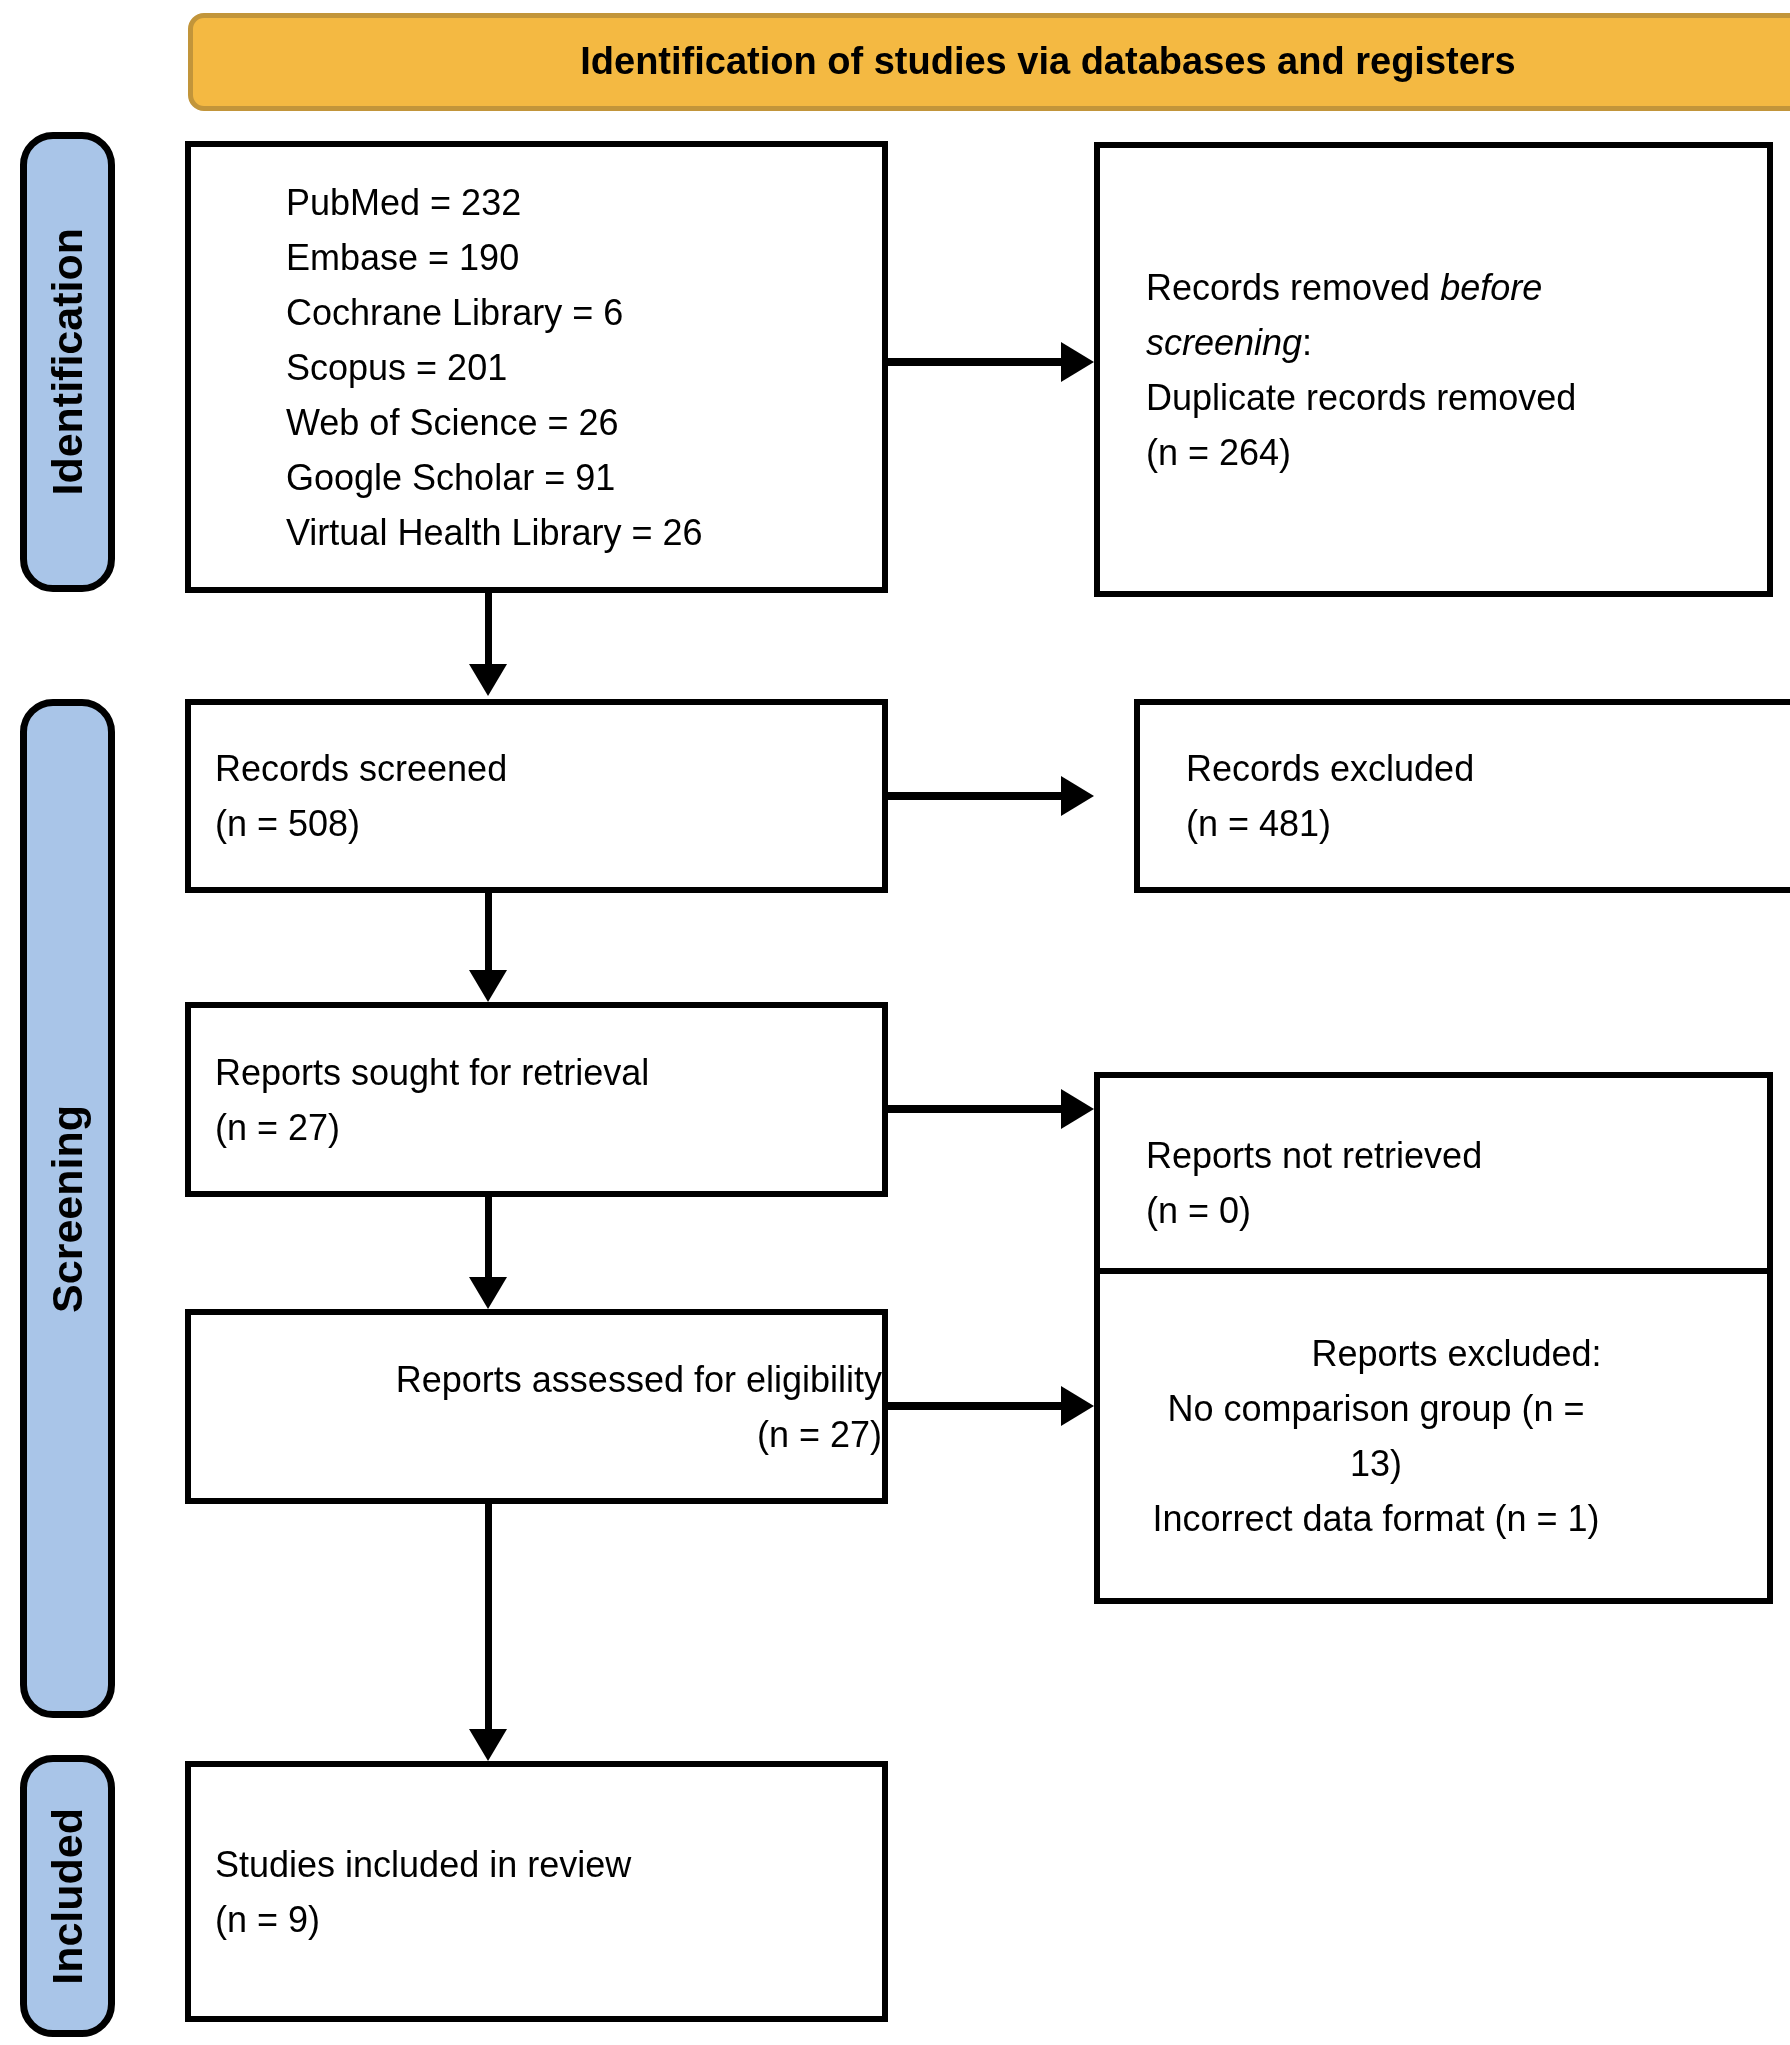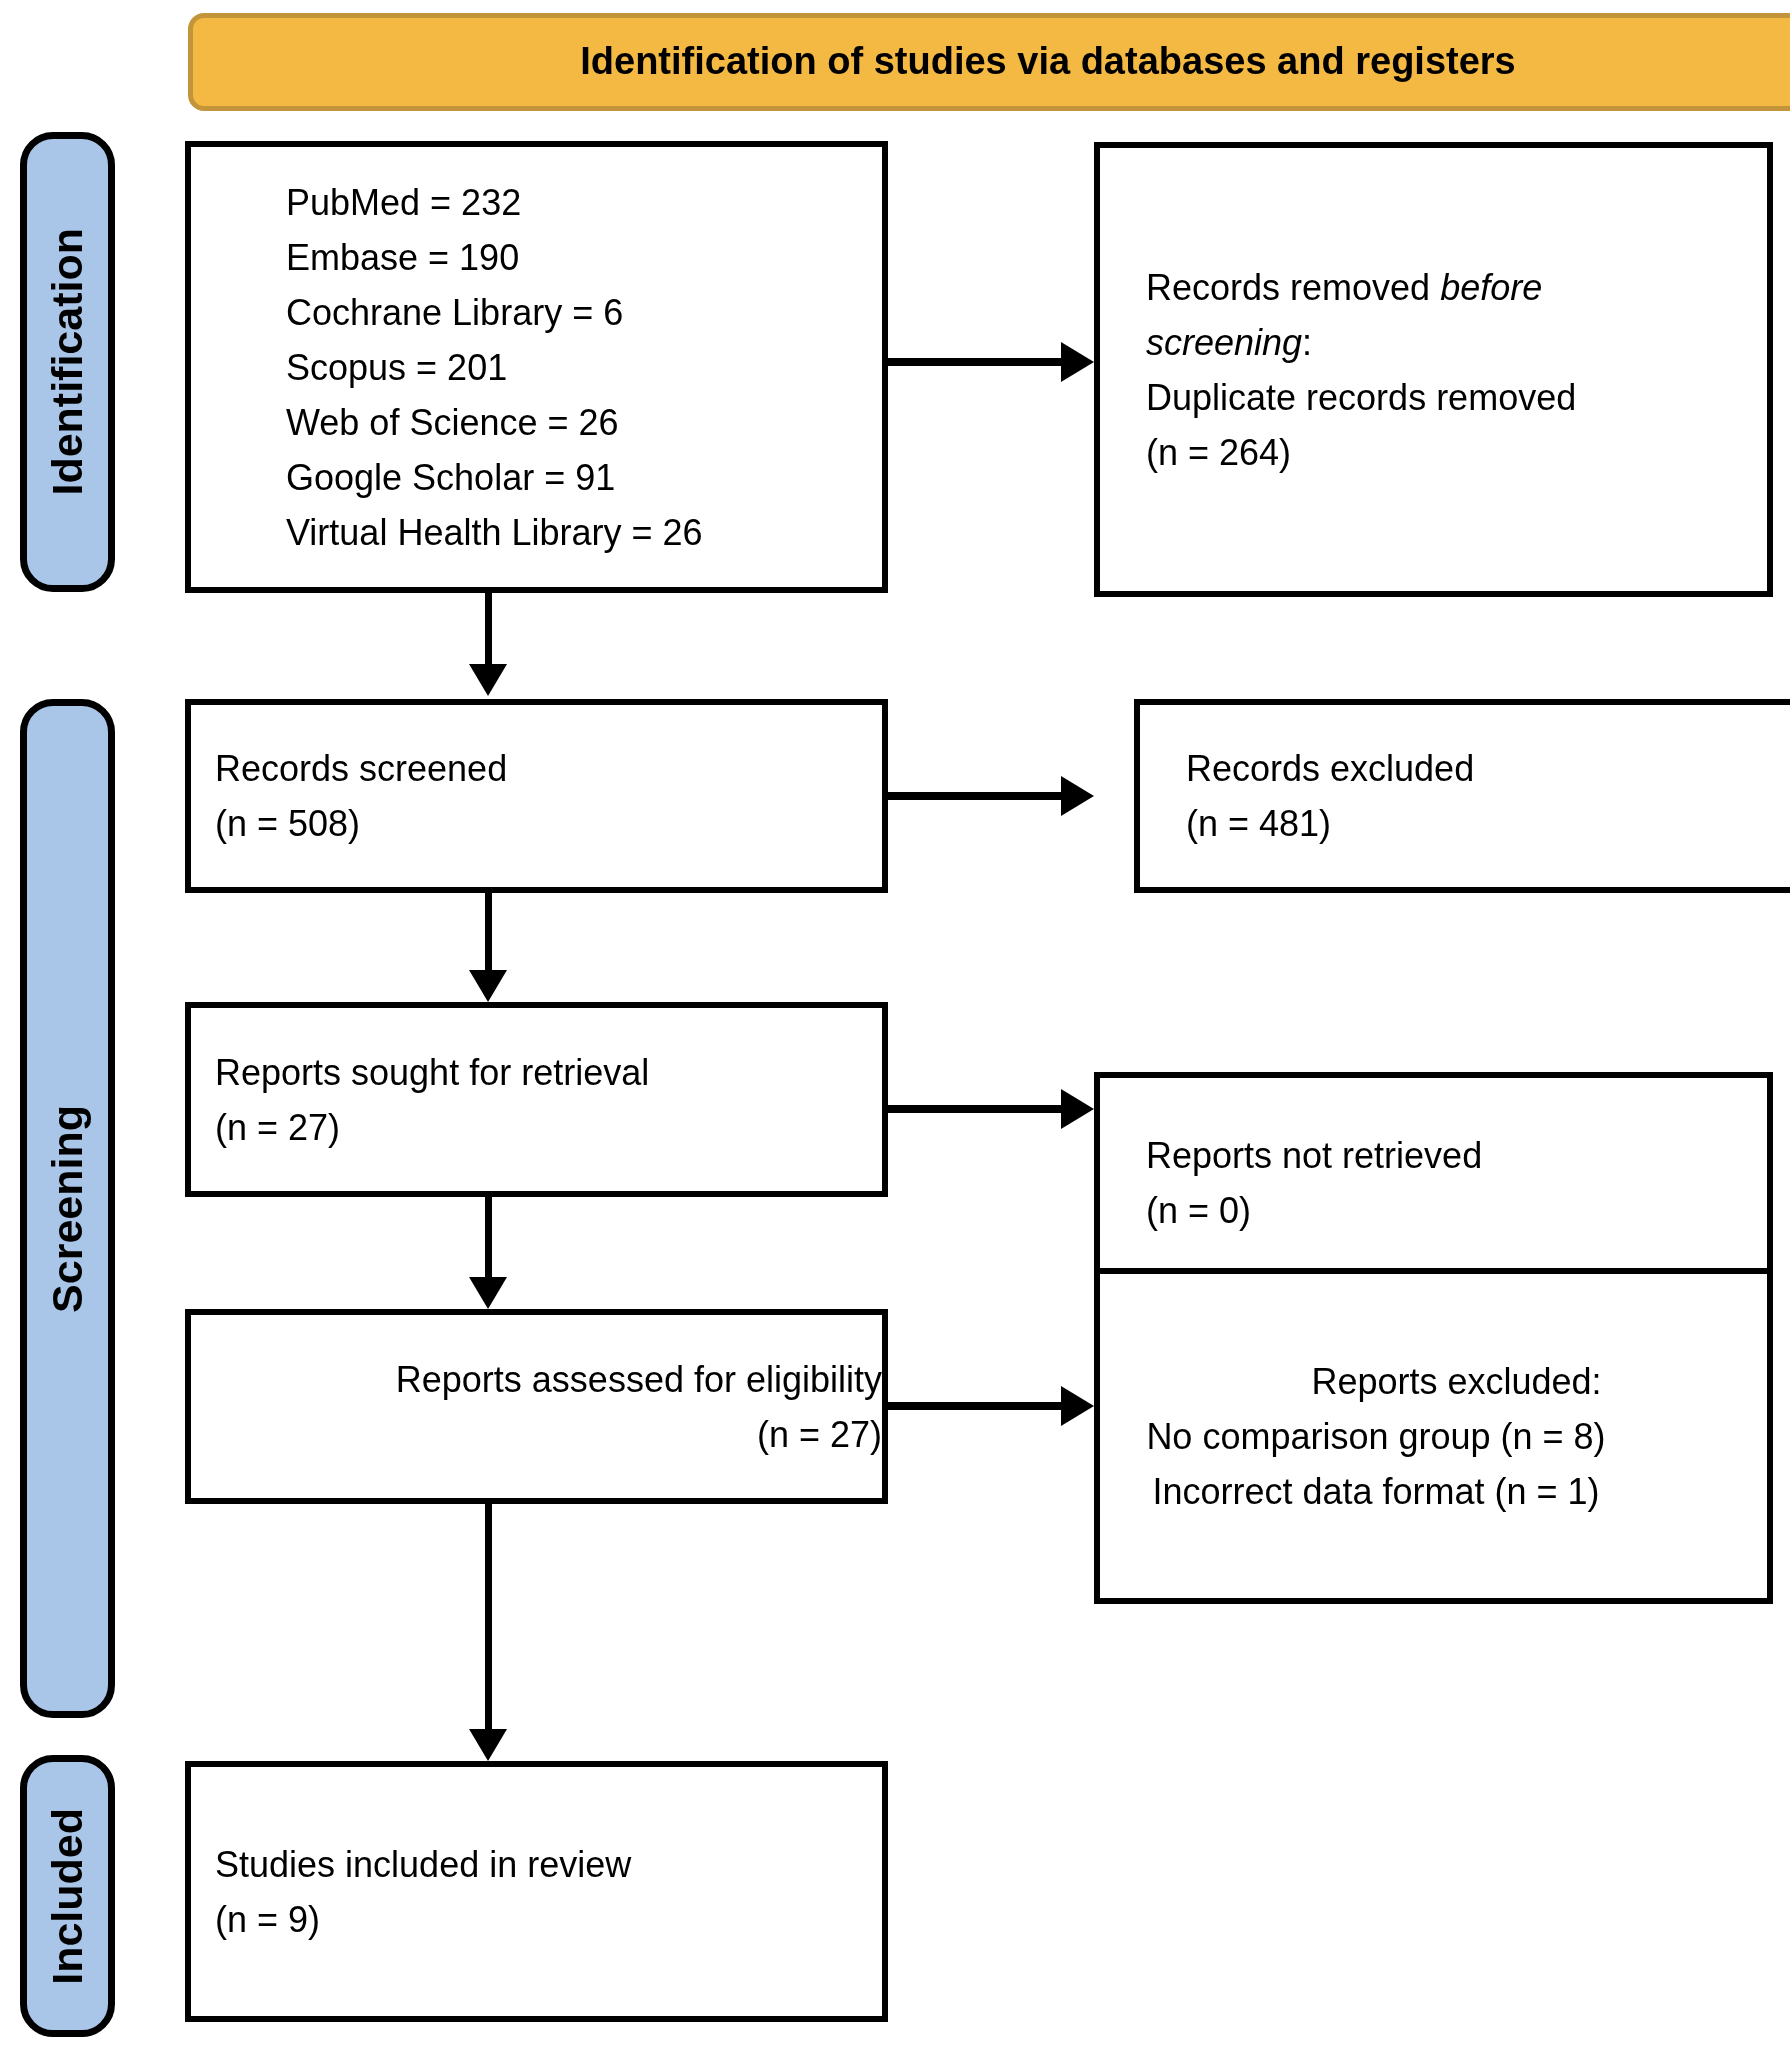--- a/index.html
+++ b/index.html
@@ -184,21 +184,21 @@
     <p>(n = 0)</p>
   </div>
 
   <div class="box leftcol" id="box-reports-assessed">
     <p>Reports assessed for eligibility</p>
     <p>(n = 27)</p>
   </div>
 
   <div class="box rightcol" id="box-reports-excluded">
     <p>Reports excluded:</p>
-    <p class="indent reason">No comparison group (n = 8)</p>
+    <p class="indent reason">No comparison group (n = 13)</p>
     <p class="indent reason">Incorrect data format (n = 1)</p>
   </div>
 
   <div class="box leftcol" id="box-studies-included">
     <p>Studies included in review</p>
     <p>(n = 9)</p>
   </div>
 
   <div class="arrow-v" id="arr-v1"></div>
   <div class="arrow-v" id="arr-v2"></div>

